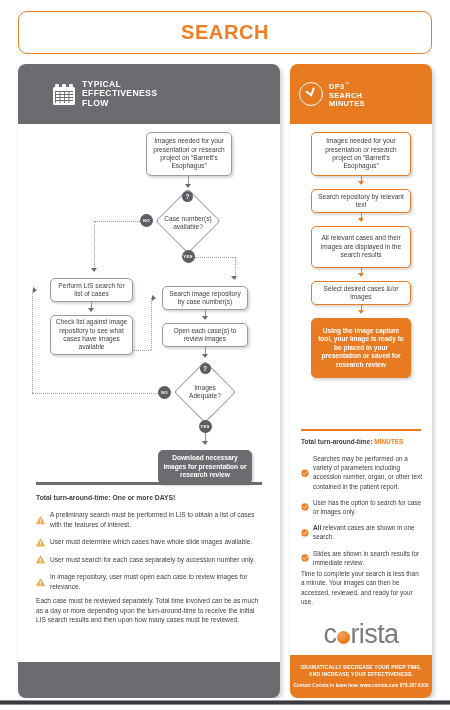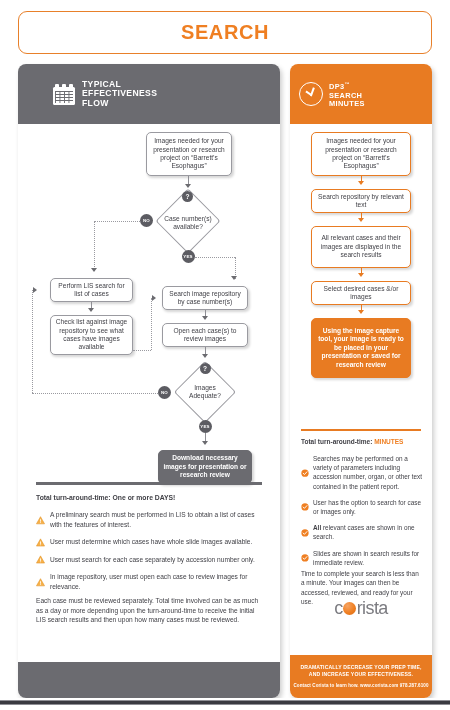--- a/index.html
+++ b/index.html
@@ -123,22 +123,22 @@
   .rdivider{ position:absolute; left:11px; top:365px; width:120px; height:1.6px; background:#e87b22; }
   .rtat{ position:absolute; left:11px; top:374px; font-size:6.5px; font-weight:bold; color:#3f3f45; }
   .rtat .m{ color:#ef7f22; }
   .rbullets{ position:absolute; left:11px; top:390px; width:124px; }
   .rbrow{ display:flex; gap:4px; margin-bottom:7px; }
   .check{ flex:0 0 8px; margin-top:.5px; }
   .rbrow span.txt{ font-size:6.4px; line-height:9.2px; color:#3f3f45; }
   .rbrow span.txt b{ font-weight:bold; }
   .rclosing{ position:absolute; left:11px; top:505px; width:122px; font-size:6.4px; line-height:9.4px; color:#3f3f45; }
   .logo{
-    position:absolute; left:0; top:534px; width:142px; text-align:center;
-    font-size:18px; color:#7b7b80; letter-spacing:-.6px;
+    position:absolute; left:0; top:555px; width:142px; text-align:center;
+    font-size:27px; color:#7b7b80; letter-spacing:-.6px;
   }
   .logo .dot{
     display:inline-block; width:13px; height:13px; border-radius:50%;
     background:radial-gradient(circle at 35% 30%, #f6a463 0%, #ef7f22 55%, #d96a12 100%);
     vertical-align:-1px; margin:0 .5px;
   }
   .rfoot{
     position:absolute; left:0; bottom:0; width:142px; height:43px; background:#e87b22;
     color:#fff; text-align:center; padding-top:9px;
   }

